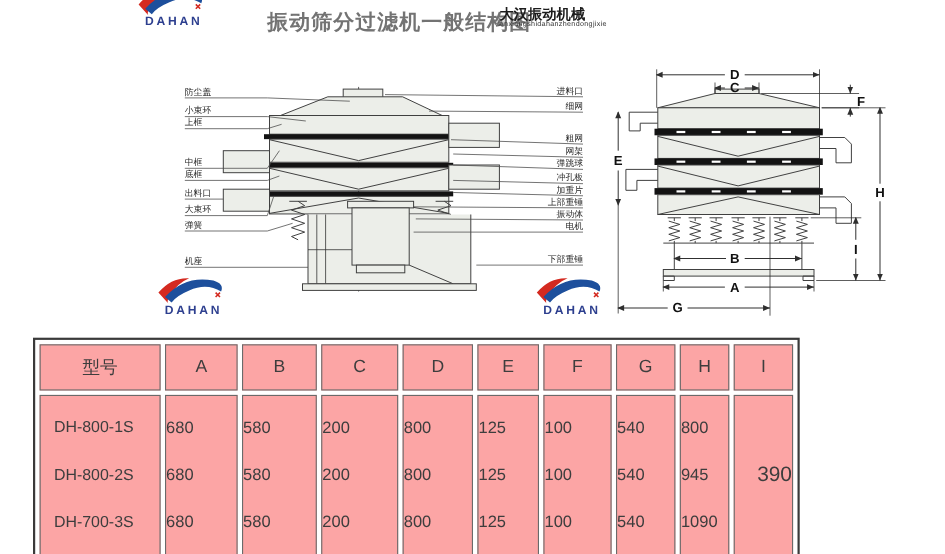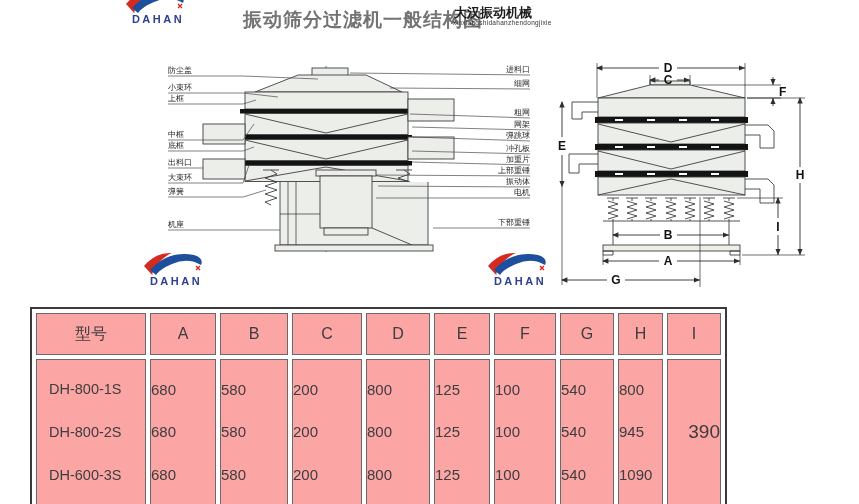--- a/index.html
+++ b/index.html
@@ -44,21 +44,21 @@
       <text x="38" y="39" text-anchor="middle" class="logo-text">DAHAN</text>
     </svg>
   </div>
 
   <div class="abs title" style="left:243px;top:7px;">振动筛分过滤机一般结构图</div>
 
   <div class="abs brand-name" style="left:454px;top:4px;">大汉振动机械</div>
   <div class="abs brand-sub" style="left:453px;top:19px;">xinxiangshidahanzhendongjixie</div>
 
 
-  <div class="abs" style="left:128px;top:42px;">
+  <div class="abs" style="left:128px;top:55px;">
     <svg width="420" height="235" viewBox="0 0 420 235">
 
       <path class="ext" stroke-dasharray="6 3" d="M198,24 V212"></path>
       <g>
 
         <rect class="lnf" x="184" y="26" width="36" height="8"></rect>
         <path class="lnf" d="M127,50 L170,33 L238,33 L274,50 Z"></path>
 
         <rect class="lnf" x="117" y="50" width="163" height="17"></rect>
         <rect class="band" x="112" y="67" width="172" height="4.5"></rect>
@@ -291,21 +291,21 @@
         <th>H</th>
         <th>I</th>
       </tr>
     </thead>
     <tbody>
       <tr>
         <td class="model-cell">
           <div class="stack">
             <div>DH-800-1S</div>
             <div>DH-800-2S</div>
-            <div>DH-600-3S</div>
+            <div>DH-700-3S</div>
           </div>
         </td>
         <td>
             <div class="stack">
           <div>680</div>
           <div>680</div>
           <div>680</div>
             </div>
           </td>
         <td>

